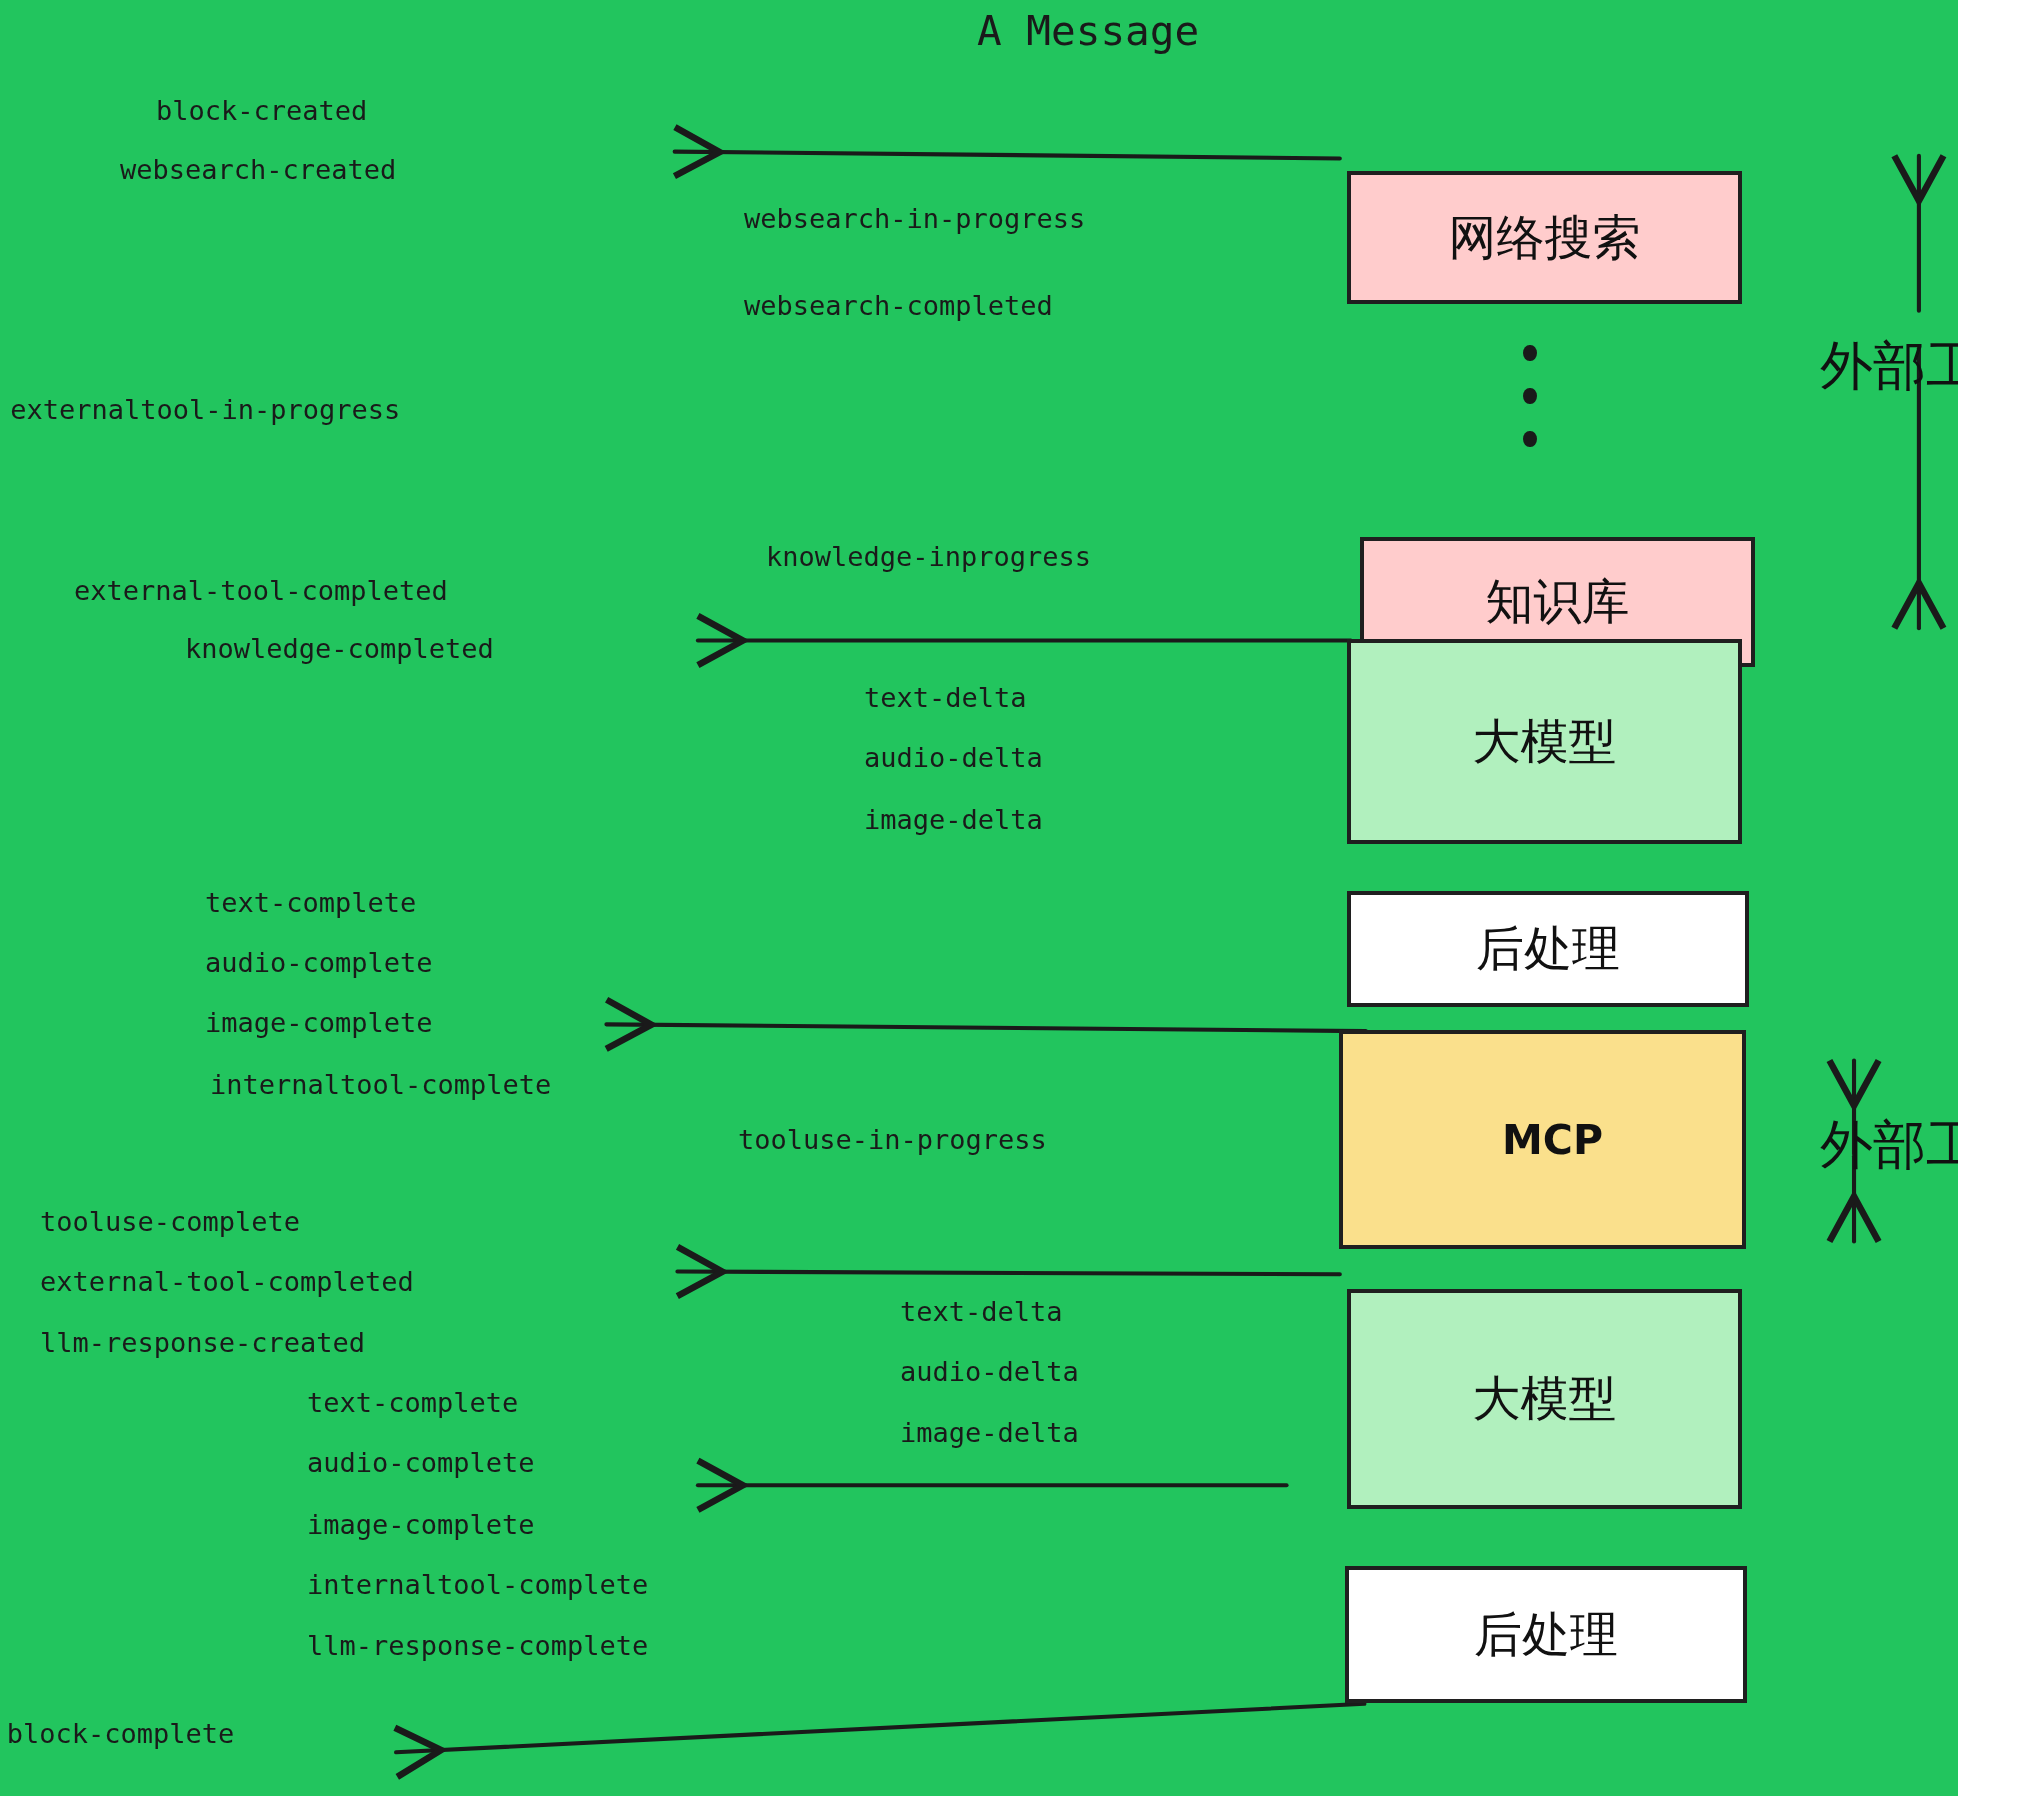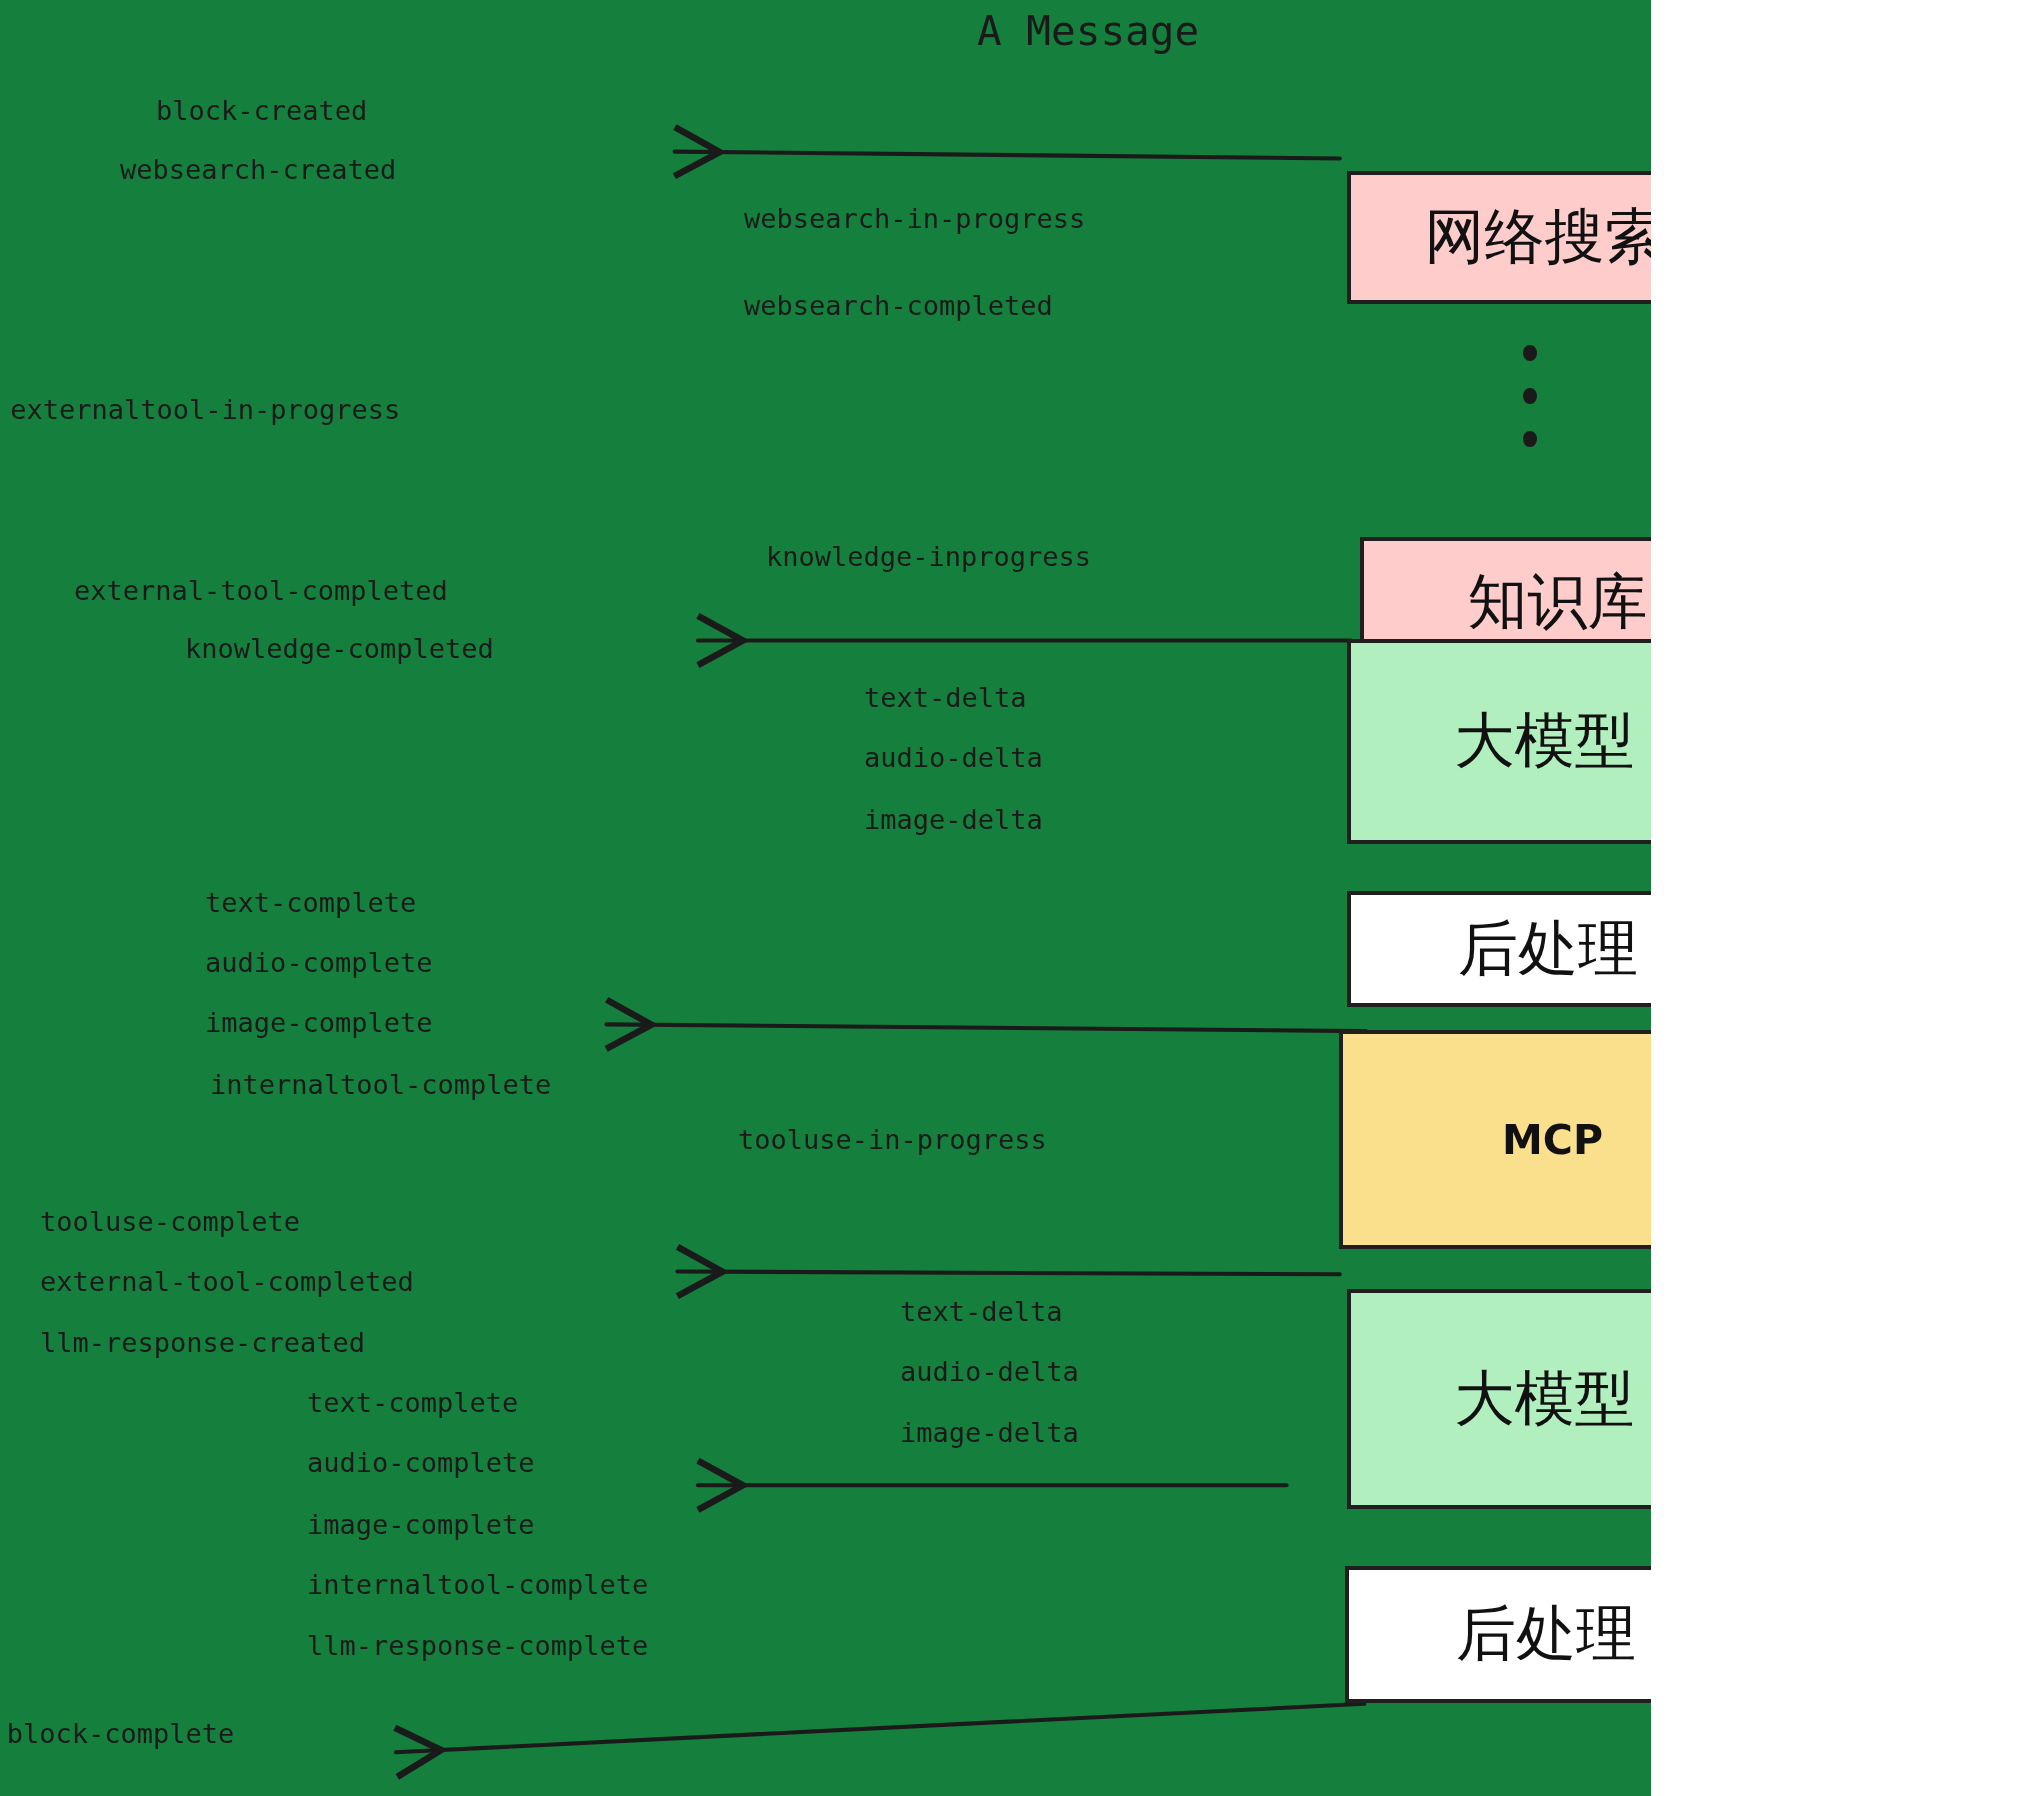--- a/index.html
+++ b/index.html
@@ -5,23 +5,23 @@
   html, body {
     margin: 0;
     padding: 0;
     background: #ffffff;
   }
   body {
     font-family: "DejaVu Sans Mono", monospace;
   }
   #canvas {
     position: relative;
-    width: 1651px;
+    width: 1958px;
     height: 1796px;
-    background: #15803d;
+    background: #22c55e;
     overflow: hidden;
   }
   svg.layer {
     position: absolute;
     top: 0;
     left: 0;
     width: 2035px;
     height: 1796px;
   }
   .evt {
@@ -43,21 +43,21 @@
   .box {
     position: absolute;
     border: 4.1px solid #1f1f1f;
     box-sizing: border-box;
     display: flex;
     align-items: center;
     justify-content: center;
   }
   .box-label {
     font-family: Liberation Sans, sans-serif;
-    font-size: 60px;
+    font-size: 48px;
     color: #111111;
     white-space: pre;
   }
   .box-label.latin {
     font-family: "DejaVu Sans", sans-serif;
     font-size: 41px;
     font-weight: 700;
   }
   .side-label {
     position: absolute;

